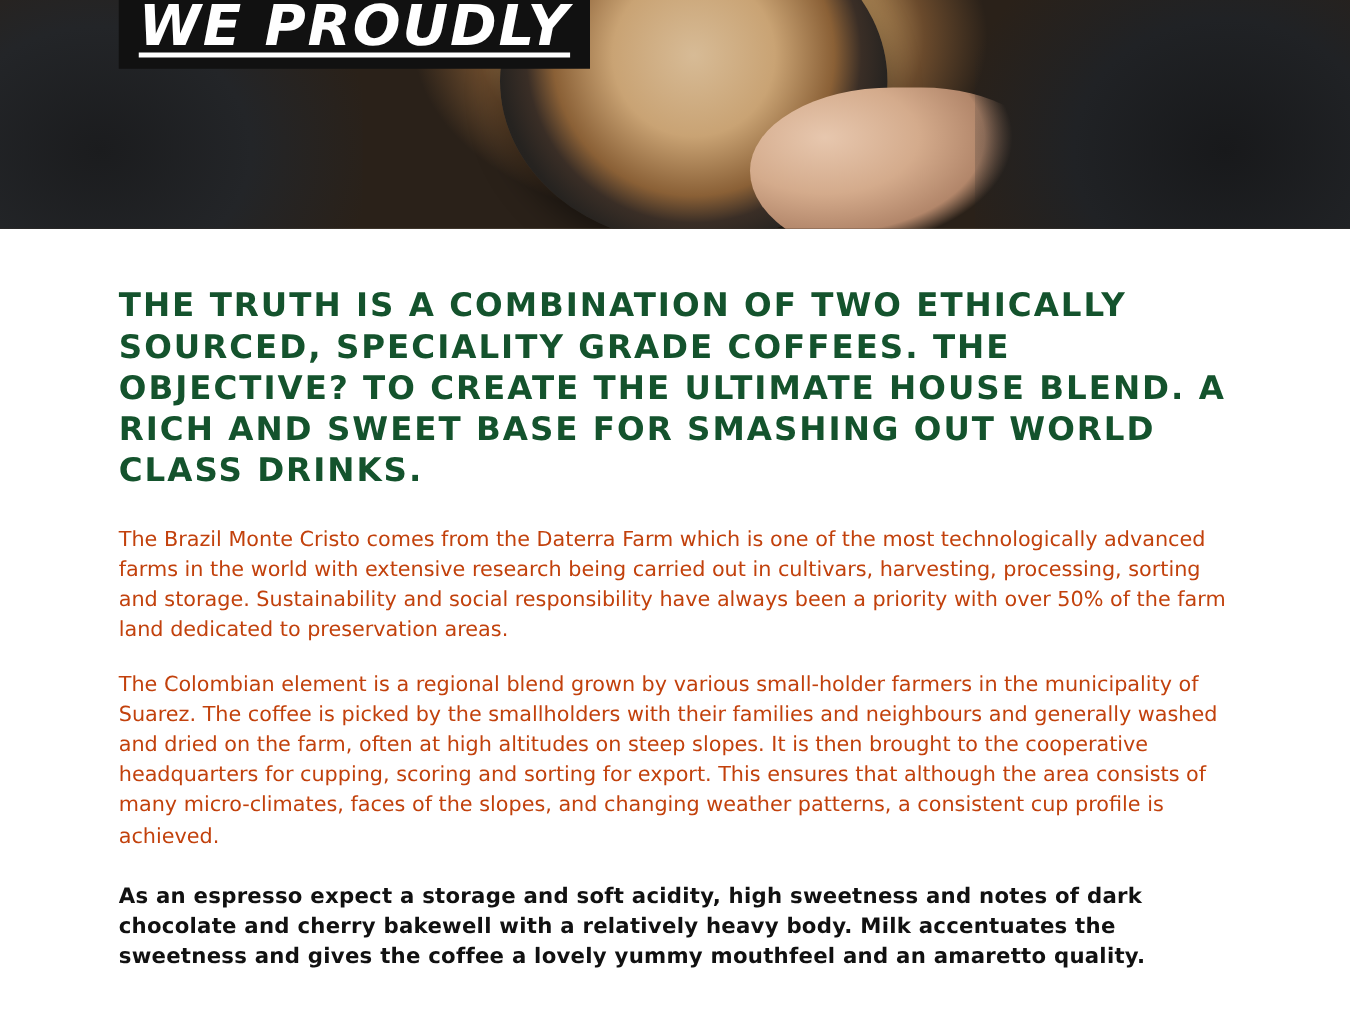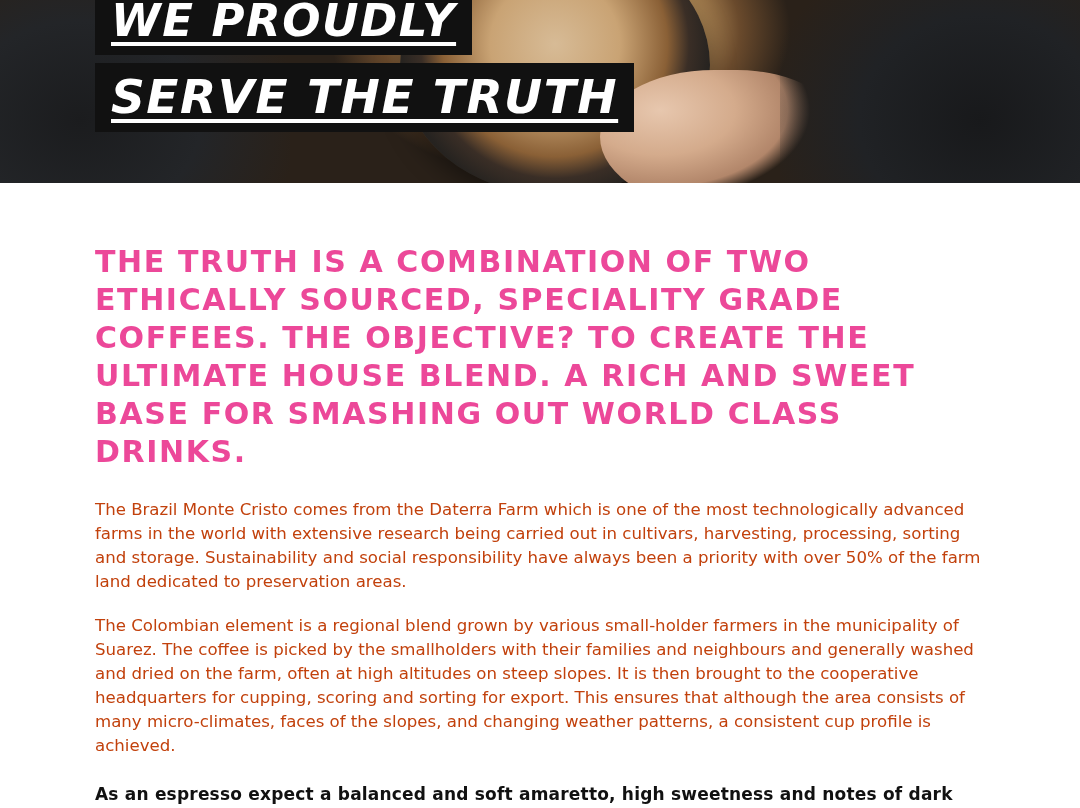--- a/index.html
+++ b/index.html
@@ -102,27 +102,27 @@
   }
 
   
   .content {
     padding: 0 95px;
     box-sizing: border-box;
     width: 1080px;
   }
 
   .lede {
-    margin-top: 60px;
-    font-family: "DejaVu Sans", sans-serif;
-    font-weight: bold;
-    font-size: 30px;
+    margin-top: 46px;
+    font-family: "DejaVu Sans", sans-serif;
+    font-weight: bold;
+    font-size: 26px;
     line-height: 1.27;
     letter-spacing: 1.6px;
-    color: #ec4899;
+    color: #14532d;
     text-transform: uppercase;
     max-width: 900px;
   }
 
   p.body-text {
     margin: 20px 0 0 0;
     font-family: "DejaVu Sans", sans-serif;
     font-size: 16.6px;
     line-height: 1.45;
     color: #c2410c;
@@ -175,33 +175,32 @@
 <div class="page">
 
   <div class="hero">
     <div class="hero-photo">
       <div class="cup"></div>
       <div class="hand"></div>
     </div>
     <div class="hero-title-wrap">
       <div class="hero-line l1">WE PROUDLY</div>
       <br>
-      <div class="hero-line l2">SERVE THE TRUTH</div>
     </div>
   </div>
 
   <div class="content">
 
     <h1 class="lede">THE TRUTH IS A COMBINATION OF TWO ETHICALLY SOURCED, SPECIALITY GRADE COFFEES. THE OBJECTIVE? TO CREATE THE ULTIMATE HOUSE BLEND. A RICH AND SWEET BASE FOR SMASHING OUT WORLD CLASS DRINKS.</h1>
 
     <p class="body-text first">The Brazil Monte Cristo comes from the Daterra Farm which is one of the most technologically advanced farms in the world with extensive research being carried out in cultivars, harvesting, processing, sorting and storage. Sustainability and social responsibility have always been a priority with over 50% of the farm land dedicated to preservation areas.</p>
 
     <p class="body-text">The Colombian element is a regional blend grown by various small-holder farmers in the municipality of Suarez. The coffee is picked by the smallholders with their families and neighbours and generally washed and dried on the farm, often at high altitudes on steep slopes. It is then brought to the cooperative headquarters for cupping, scoring and sorting for export. This ensures that although the area consists of many micro-climates, faces of the slopes, and changing weather patterns, a consistent cup profile is achieved.</p>
 
-    <p class="body-bold">As an espresso expect a balanced and soft amaretto, high sweetness and notes of dark chocolate and cherry bakewell with a relatively heavy body. Milk accentuates the sweetness and gives the coffee a lovely yummy mouthfeel and an amaretto quality.</p>
+    <p class="body-bold">As an espresso expect a storage and soft acidity, high sweetness and notes of dark chocolate and cherry bakewell with a relatively heavy body. Milk accentuates the sweetness and gives the coffee a lovely yummy mouthfeel and an amaretto quality.</p>
 
     <div class="origin-table">
       <div class="origin-row">
         <div class="origin-cell left">
           <div class="origin-name">50% COLOMBIA</div>
 
         </div>
         <div class="origin-cell right">
           <div class="origin-name">50% BRAZIL</div>
 

